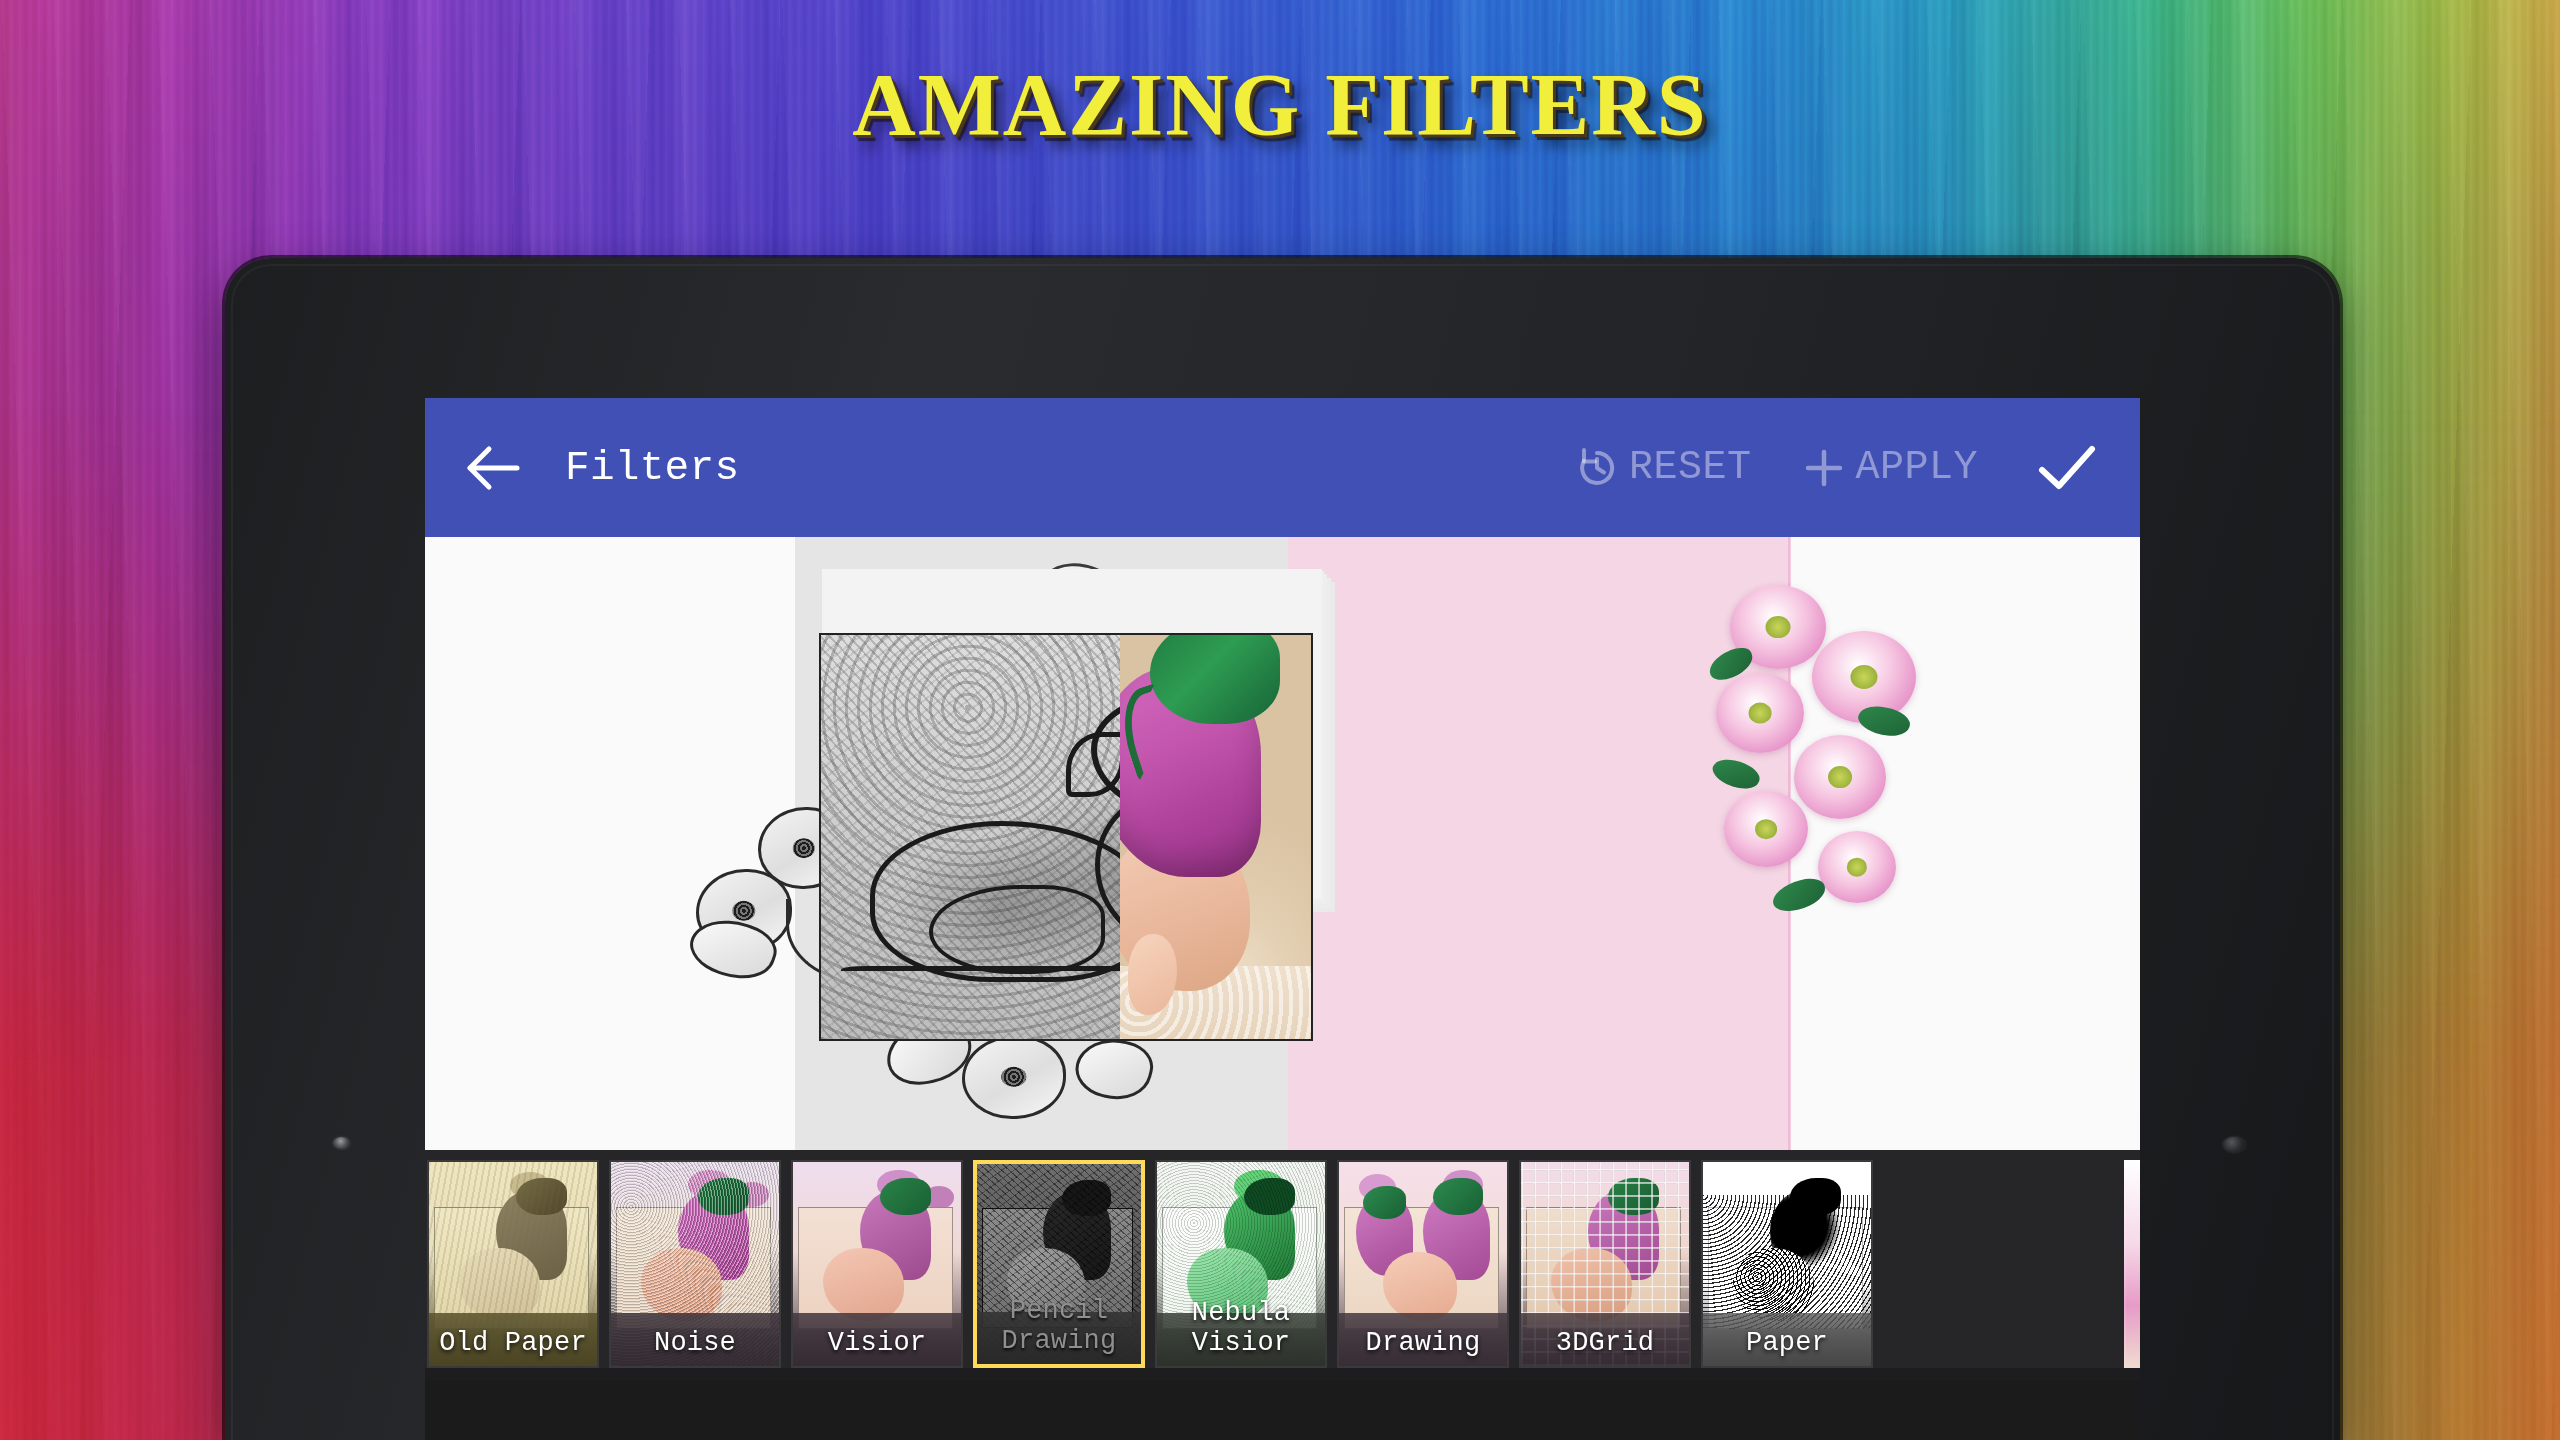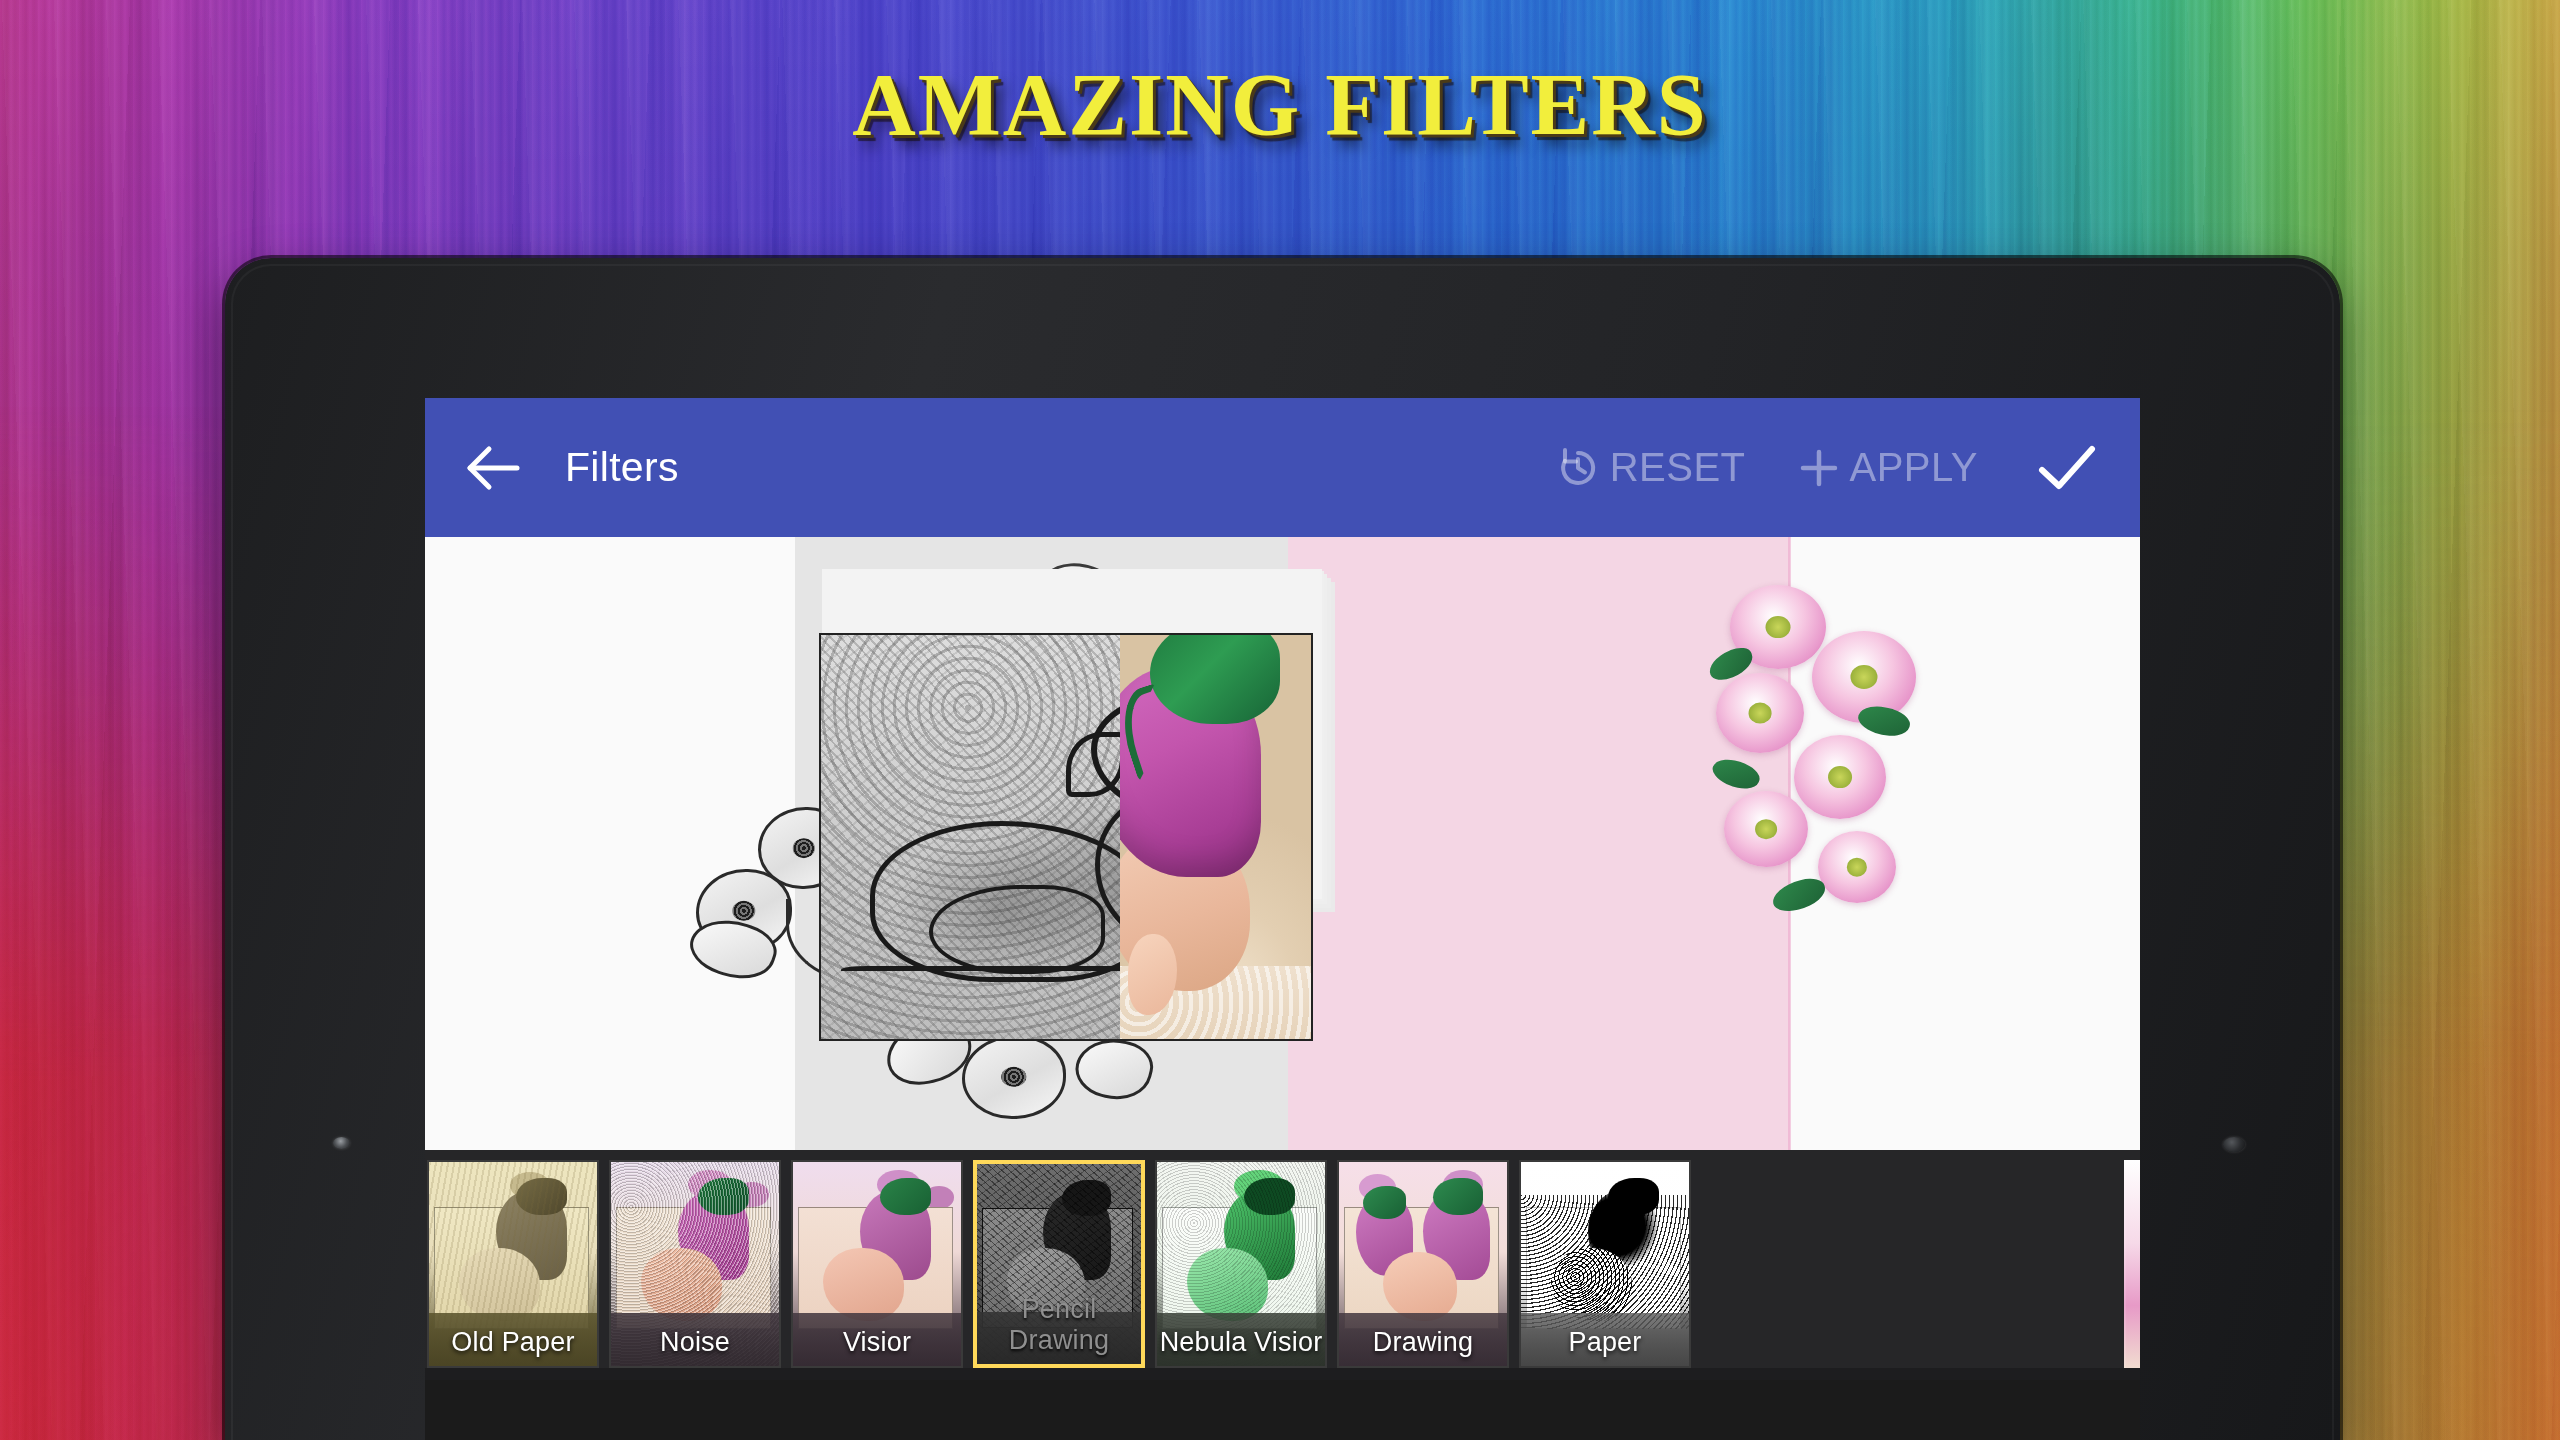--- a/index.html
+++ b/index.html
@@ -66,20 +66,21 @@
     white-space: nowrap;
   }
 
   
   #tablet {
     position: absolute;
     left: 225px; top: 258px; width: 2115px; height: 1182px;
     background: linear-gradient(105deg, #1d1e20 0%, #2a2b2e 30%, #232427 62%, #17181a 100%);
     border-radius: 46px 46px 0 0;
     box-shadow: 0 0 0 3px rgba(0,0,0,.55), 0 18px 48px rgba(0,0,0,.45);
+    font-family: Liberation Mono, monospace;
   }
   #tablet-inner-edge {
     position: absolute; inset: 6px 6px 0 6px;
     border-radius: 40px 40px 0 0;
     border: 2px solid rgba(255,255,255,0.045);
     border-bottom: none;
     pointer-events: none;
   }
   .camera-dot {
     position: absolute; width: 22px; height: 15px; border-radius: 50%;
@@ -533,20 +534,33 @@
             <div class="hat" style="left:50%;top:14%;width:40%;height:44%;background:linear-gradient(150deg,#cf7cc2,#a34a95);"></div>
             <div class="leaf" style="left:14%;top:12%;width:26%;height:16%;background:linear-gradient(135deg,#2e8b4f,#186034);"></div>
             <div class="leaf" style="left:56%;top:8%;width:30%;height:18%;background:linear-gradient(135deg,#2e8b4f,#186034);"></div>
             <div class="face" style="left:26%;top:44%;width:44%;height:34%;background:linear-gradient(160deg,#f6cdb8,#e5a98f);"></div>
             <div class="blank" style="background:linear-gradient(180deg,rgba(68,56,64,.85),rgba(54,44,52,.95));"></div>
           </div>
           <div class="thumb-label">Drawing</div>
 
         </div>
 
+        <div class="thumb">
+          <div class="mini thumb-img">
+            <div class="bg" style="background:linear-gradient(180deg,#f3dcea 0%,#efd6cd 44%,#4e4048 100%);"></div>
+            <div class="card" style="background:linear-gradient(180deg,#f0ddcb 0%,#e4c8ae 100%);"></div>
+            <div class="hat" style="background:linear-gradient(150deg,#cb78bd,#a04a92);"></div>
+            <div class="leaf" style="background:linear-gradient(135deg,#2a8348,#17592f);"></div>
+            <div class="face" style="background:linear-gradient(160deg,#f0c3ac,#d89c7e);"></div>
+            <div class="grain" style="background:repeating-linear-gradient(0deg,rgba(255,255,255,.62) 0 2px,rgba(0,0,0,0) 2px 13px),repeating-linear-gradient(90deg,rgba(255,255,255,.62) 0 2px,rgba(0,0,0,0) 2px 13px),repeating-linear-gradient(0deg,rgba(0,0,0,.28) 0 1px,rgba(0,0,0,0) 1px 13px),repeating-linear-gradient(90deg,rgba(0,0,0,.28) 0 1px,rgba(0,0,0,0) 1px 13px);"></div>
+            <div class="blank" style="background:linear-gradient(180deg,rgba(66,54,62,.80),rgba(52,42,50,.92));"></div>
+          </div>
+          <div class="thumb-label">3DGrid</div>
+
+        </div>
 
         <div class="thumb">
           <div class="mini thumb-img">
             <div class="bg" style="background:linear-gradient(180deg,#ffffff 0%,#fdfdfd 58%,#575757 100%);"></div>
             <div class="card" style="background:#ffffff;border-color:#bbb;"></div>
             <div class="hat" style="background:radial-gradient(circle at 40% 40%,#000 0%,#000 42%,rgba(0,0,0,0) 62%);"></div>
             <div class="leaf" style="background:#000;"></div>
             <div class="face" style="background:repeating-radial-gradient(circle at 30% 40%,#000 0 1px,#fff 1px 4px);"></div>
             <div class="grain" style="top:16%;height:66%;background:repeating-radial-gradient(circle at 0 0,#000 0 1.2px,rgba(255,255,255,0) 1.2px 4px);opacity:.85;"></div>
             <div class="blank" style="background:linear-gradient(180deg,rgba(92,92,92,.82),rgba(70,70,70,.94));"></div>

